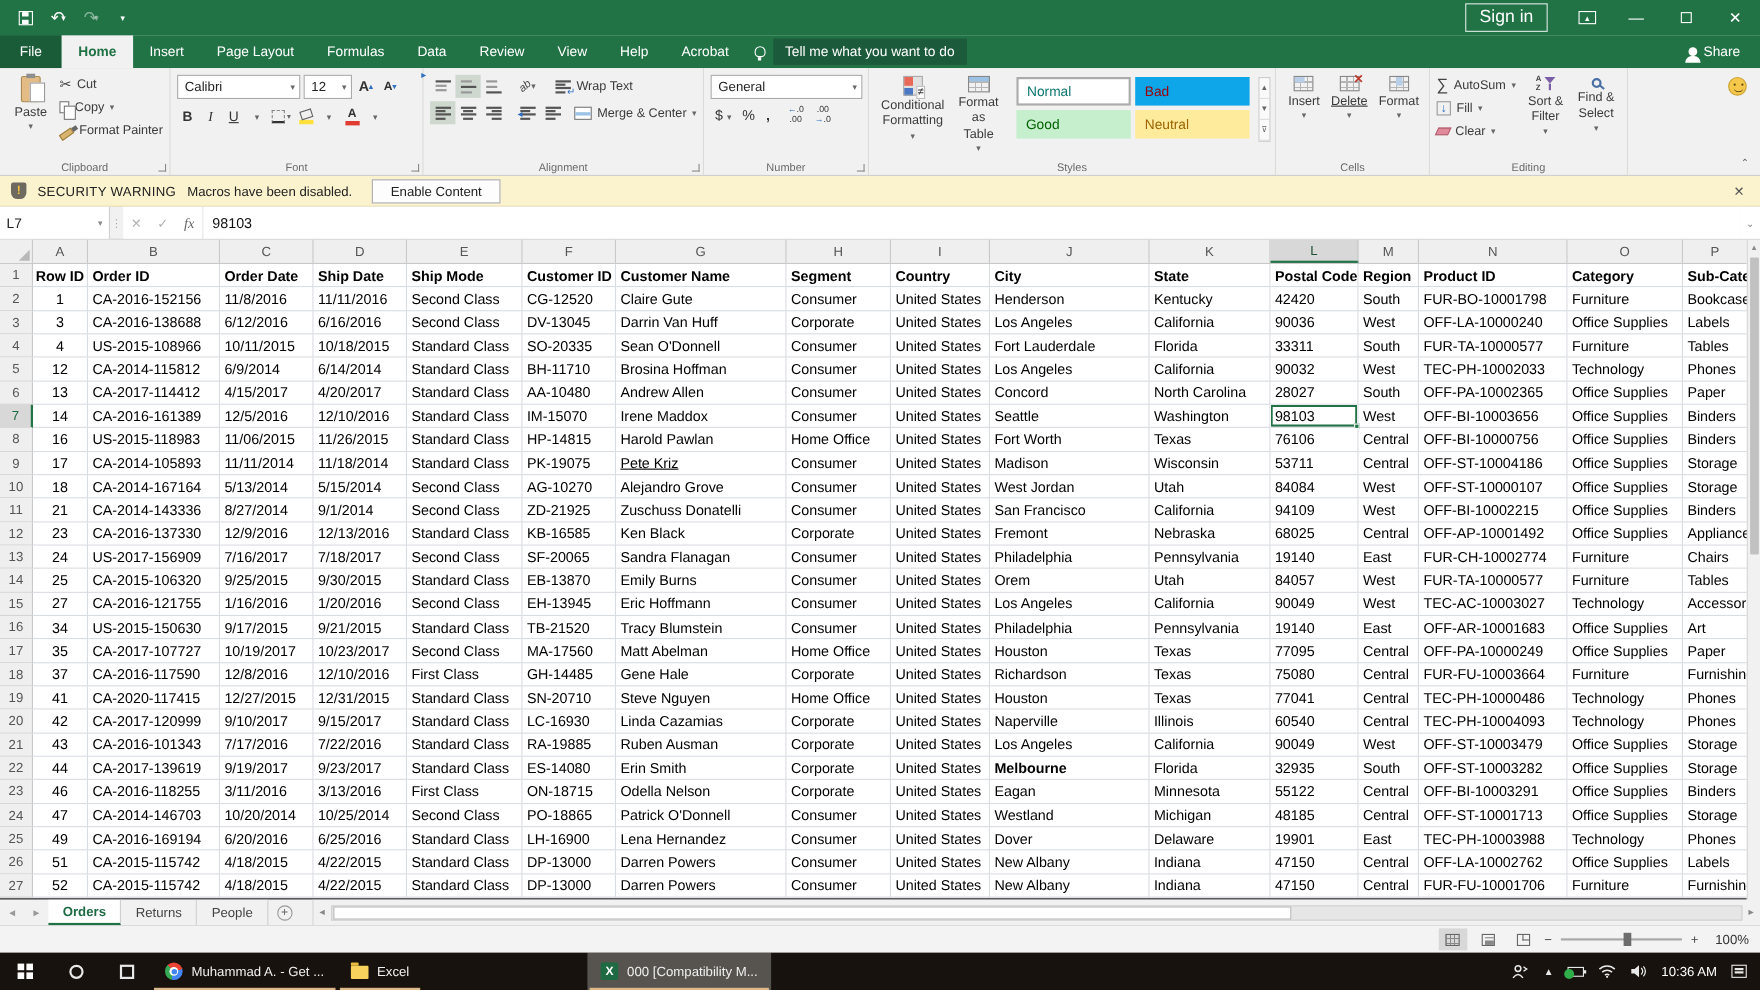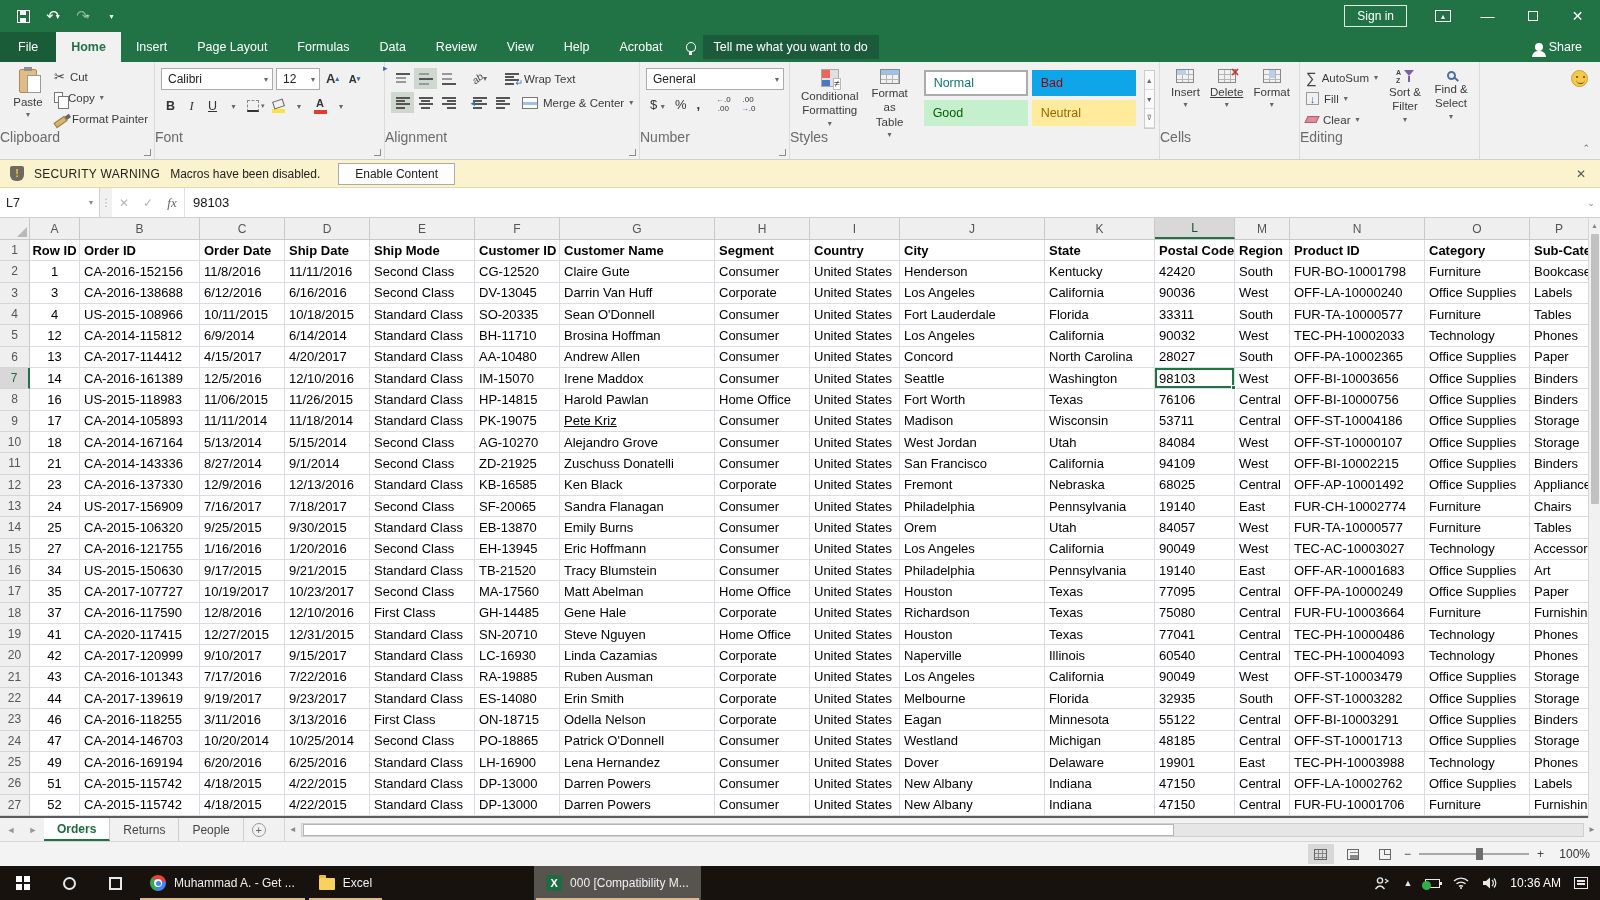--- a/index.html
+++ b/index.html
@@ -11,42 +11,42 @@
   .titlebar { height:32px; background:#217346; display:flex; align-items:center; color:#fff; position:relative; flex:0 0 auto; }
   .qat { display:flex; align-items:center; gap:4px; padding-left:10px; z-index:2; }
   .qat-btn { width:26px; height:26px; display:flex; align-items:center; justify-content:center; font-size:15px; color:#fff; }
   .qat-btn.dim { color:rgba(255,255,255,.45); }
   .qat small { font-size:8px; margin-left:-3px; }
   .ic-save { width:13px; height:13px; border:1.5px solid #fff; position:relative; }
   .ic-save::before { content:""; position:absolute; top:0; left:2px; width:6px; height:4px; background:#fff; }
   .ic-save::after { content:""; position:absolute; bottom:0; left:2px; width:6px; height:4px; background:#fff; }
   .win-title { position:absolute; left:0; right:0; text-align:center; font-size:12.5px; color:#fff; pointer-events:none; }
   .title-right { margin-left:auto; display:flex; align-items:center; height:100%; z-index:2; }
-  .signin { border:1px solid rgba(255,255,255,.85); padding:3px 12px; font-size:12px; margin-right:14px; }
+  .signin { border:1px solid rgba(255,255,255,.85); padding:3px 12px; font-size:16px; margin-right:14px; }
   .ic-ribbonopts { width:16px; height:12px; border:1px solid #fff; display:flex; align-items:center; justify-content:center; font-size:8px; margin:0 14px; }
   .winbtn { width:45px; height:32px; display:flex; align-items:center; justify-content:center; font-size:14px; }
   .ic-maxbox { width:10px; height:10px; border:1px solid #fff; display:inline-block; }
 
   
   .tabrow { height:30px; background:#217346; display:flex; align-items:stretch; color:#fff; flex:0 0 auto; }
   .rtab { padding:0 15px; display:flex; align-items:center; font-size:12.5px; cursor:default; }
   .rtab.file { background:#1a5c38; padding:0 18px; }
   .rtab.active { background:#f1f1f1; color:#217346; font-weight:bold; }
   .tellme { display:flex; align-items:center; margin-left:8px; gap:7px; }
   .ic-bulb { width:10px; height:10px; border:1.5px solid #fff; border-radius:50% 50% 40% 40%; position:relative; }
   .ic-bulb::after { content:""; position:absolute; left:2px; bottom:-4px; width:3px; height:3px; background:#fff; }
   .tellme-box { background:#1c5a3c; padding:5px 11px; font-size:12.5px; color:#fff; min-width:170px; }
   .tab-share { margin-left:auto; display:flex; align-items:center; gap:6px; padding:0 18px; font-size:12.5px; }
   .ic-person { width:8px; height:8px; border-radius:50%; background:#fff; position:relative; }
   .ic-person::after { content:""; position:absolute; top:8px; left:-3px; width:14px; height:6px; border-radius:7px 7px 0 0; background:#fff; }
 
   
   .ribbon { height:98px; background:#f1f1f1; border-bottom:1px solid #d0cfce; display:flex; flex:0 0 auto; position:relative; }
   .rgroup { position:relative; border-right:1px solid #dcdbda; padding:4px 4px 16px 6px; display:flex; }
-  .glabel { position:absolute; bottom:14px; left:0; right:0; text-align:left; font-size:14px; color:#6a6a6a; }
+  .glabel { position:absolute; bottom:1px; left:0; right:0; text-align:center; font-size:10px; color:#6a6a6a; }
   .launcher { position:absolute; bottom:3px; right:3px; width:7px; height:7px; border-right:1.5px solid #8a8a8a; border-bottom:1.5px solid #8a8a8a; }
   .bigbtn { display:flex; flex-direction:column; align-items:center; justify-content:flex-start; font-size:11.5px; color:#3b3b3b; text-align:center; padding:3px 5px; line-height:1.25; }
   .bigbtn .drop { font-size:8px; color:#666; margin-top:1px; }
   .dim-drop { font-size:8px; color:#666; }
   .smallrow { display:flex; align-items:center; gap:5px; font-size:11.5px; color:#3b3b3b; height:21px; }
   .vcol { display:flex; flex-direction:column; }
 
   
   .ic-paste { width:18px; height:24px; background:#e3bc85; border:1px solid #a98b57; border-radius:2px; position:relative; margin-bottom:2px; }
   .ic-paste::before { content:""; position:absolute; top:-3px; left:4px; width:8px; height:4px; background:#8f8f8f; }
@@ -959,21 +959,21 @@
             <div class="rowhead">22</div>
             <div class="gcell ctr" style="width: 50px;">44</div>
             <div class="gcell" style="width: 120px;">CA-2017-139619</div>
             <div class="gcell" style="width: 85px;">9/19/2017</div>
             <div class="gcell" style="width: 85px;">9/23/2017</div>
             <div class="gcell" style="width: 105px;">Standard Class</div>
             <div class="gcell" style="width: 85px;">ES-14080</div>
             <div class="gcell" style="width: 155px;">Erin Smith</div>
             <div class="gcell" style="width: 95px;">Corporate</div>
             <div class="gcell" style="width: 90px;">United States</div>
-            <div class="gcell" style="width: 145px;">Melbourne</div>
+            <div class="gcell" style="width: 145px; font-weight: bold;">Melbourne</div>
             <div class="gcell" style="width: 110px;">Florida</div>
             <div class="gcell" style="width: 80px;">32935</div>
             <div class="gcell" style="width: 55px;">South</div>
             <div class="gcell" style="width: 135px;">OFF-ST-10003282</div>
             <div class="gcell" style="width: 105px;">Office Supplies</div>
             <div class="gcell last">Storage</div>
           </div>
           <div class="grow">
             <div class="rowhead">23</div>
             <div class="gcell ctr" style="width: 50px;">46</div>

